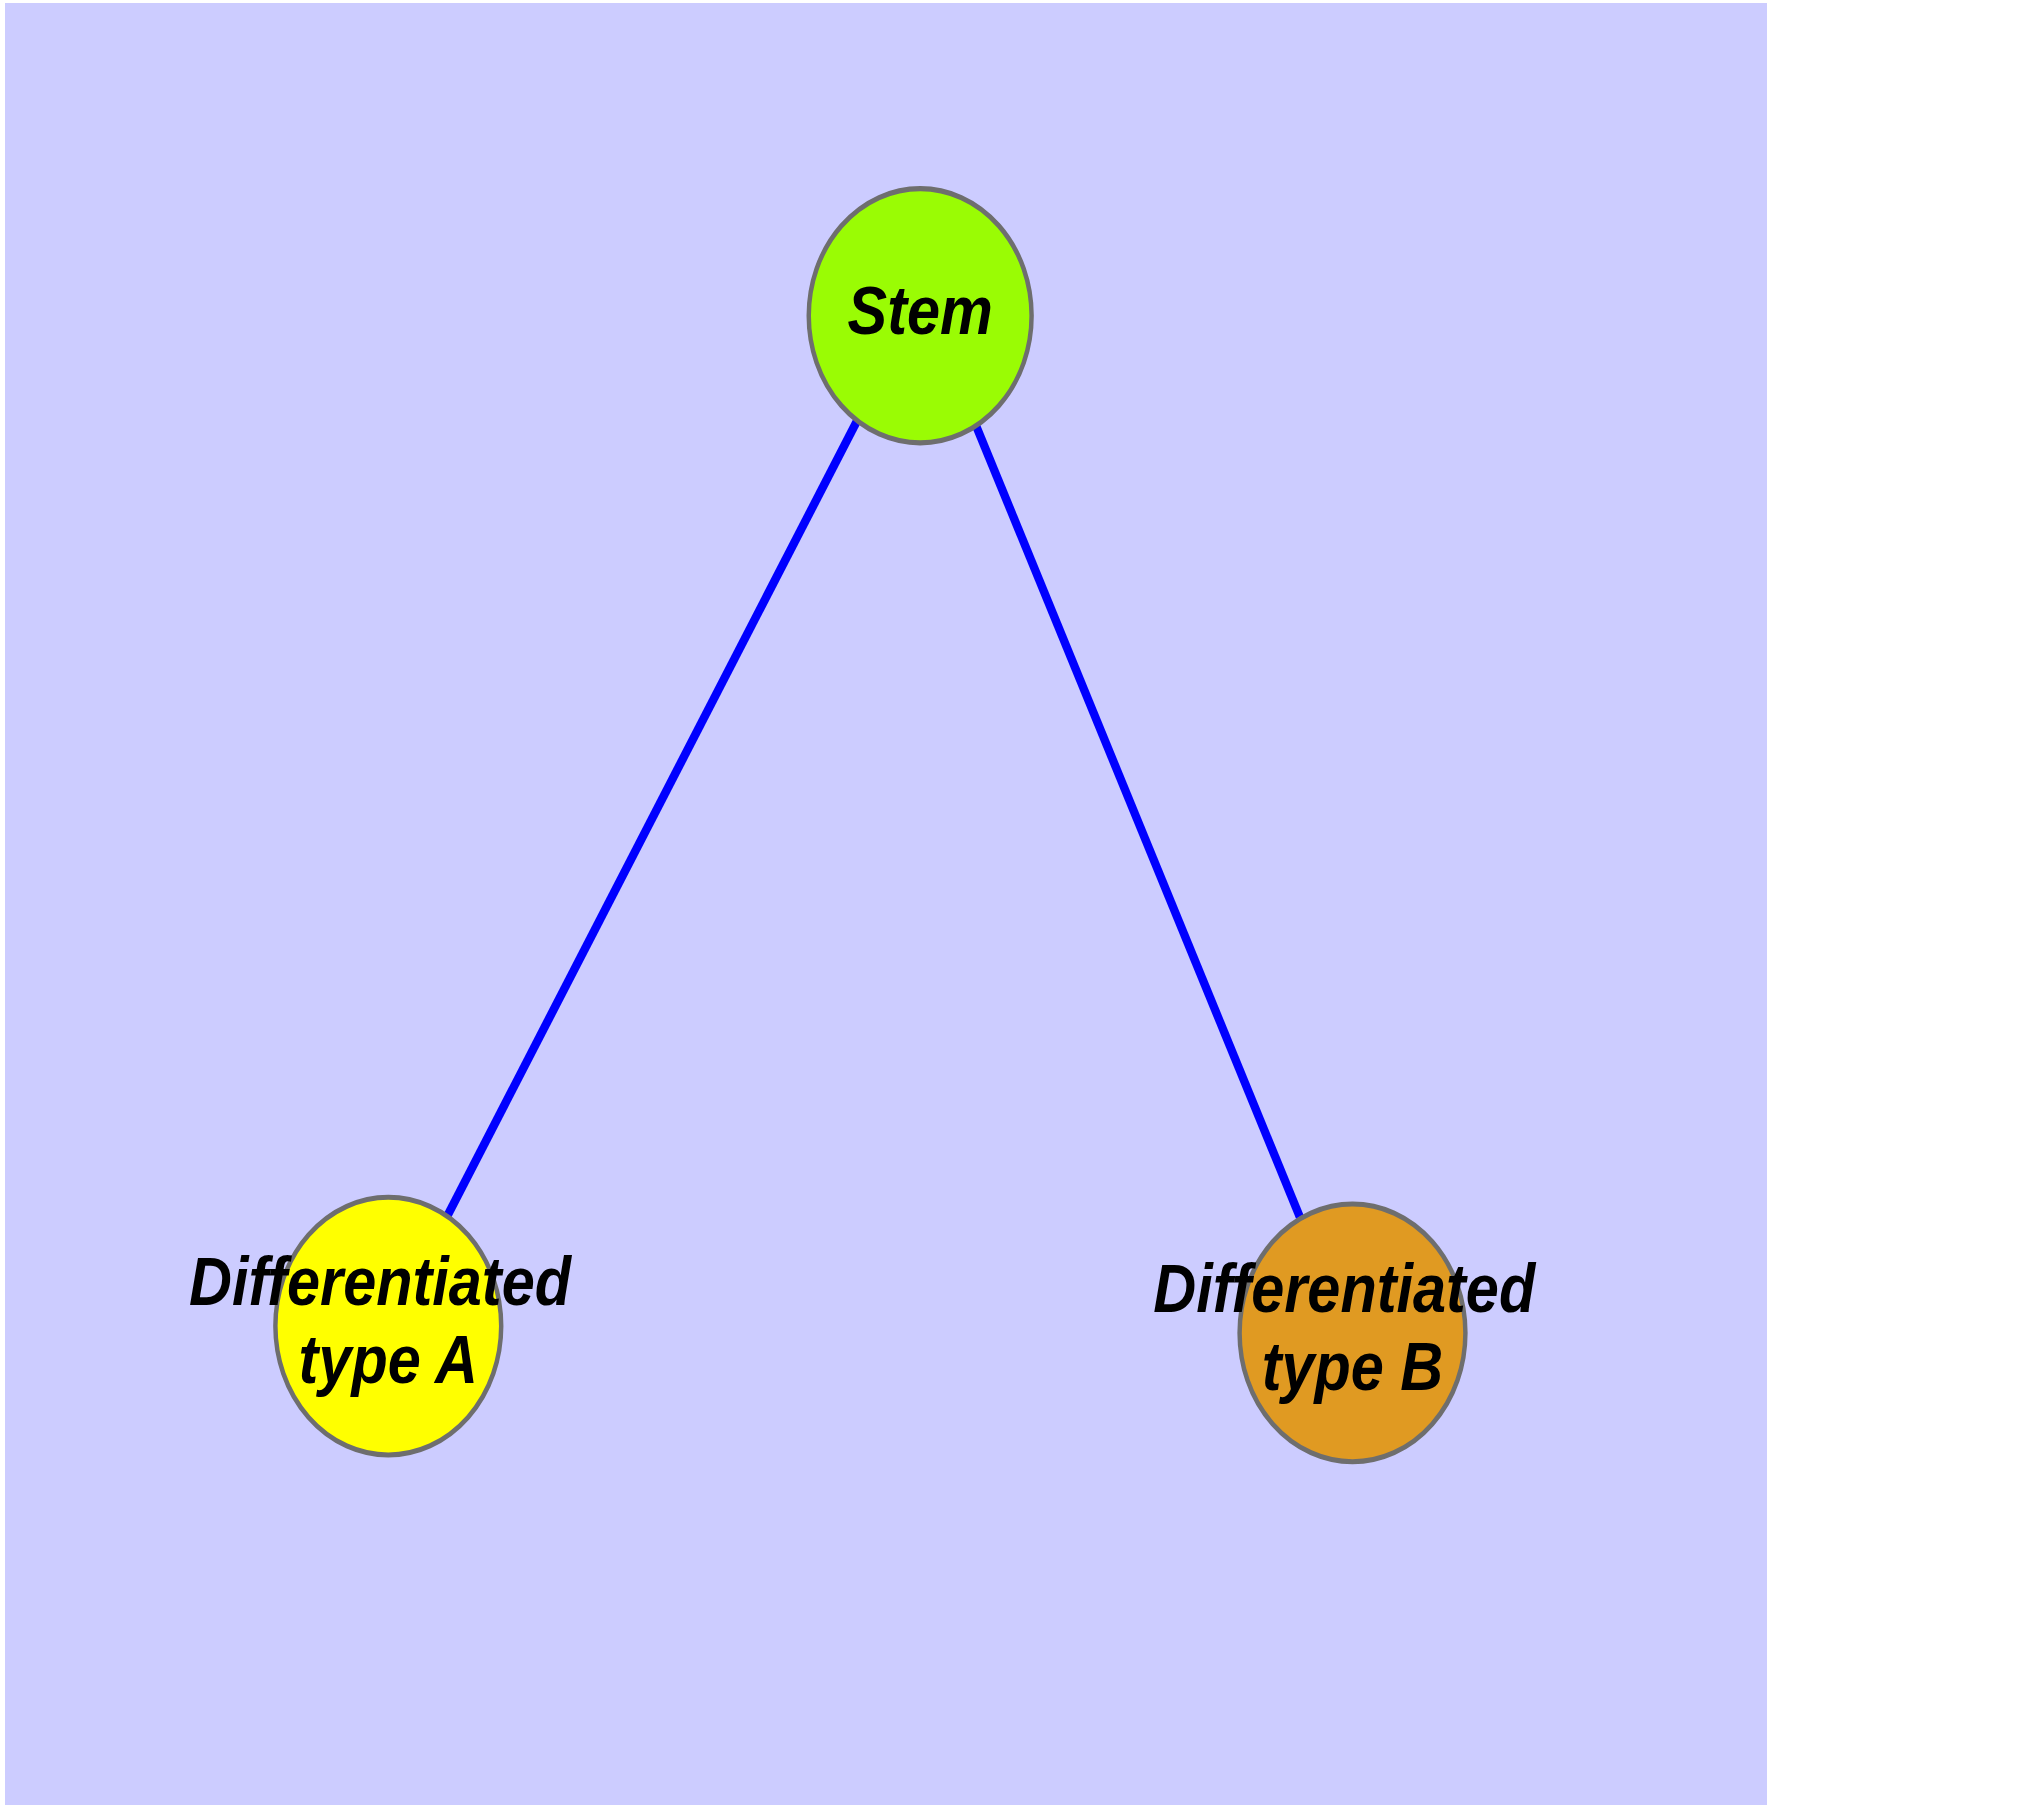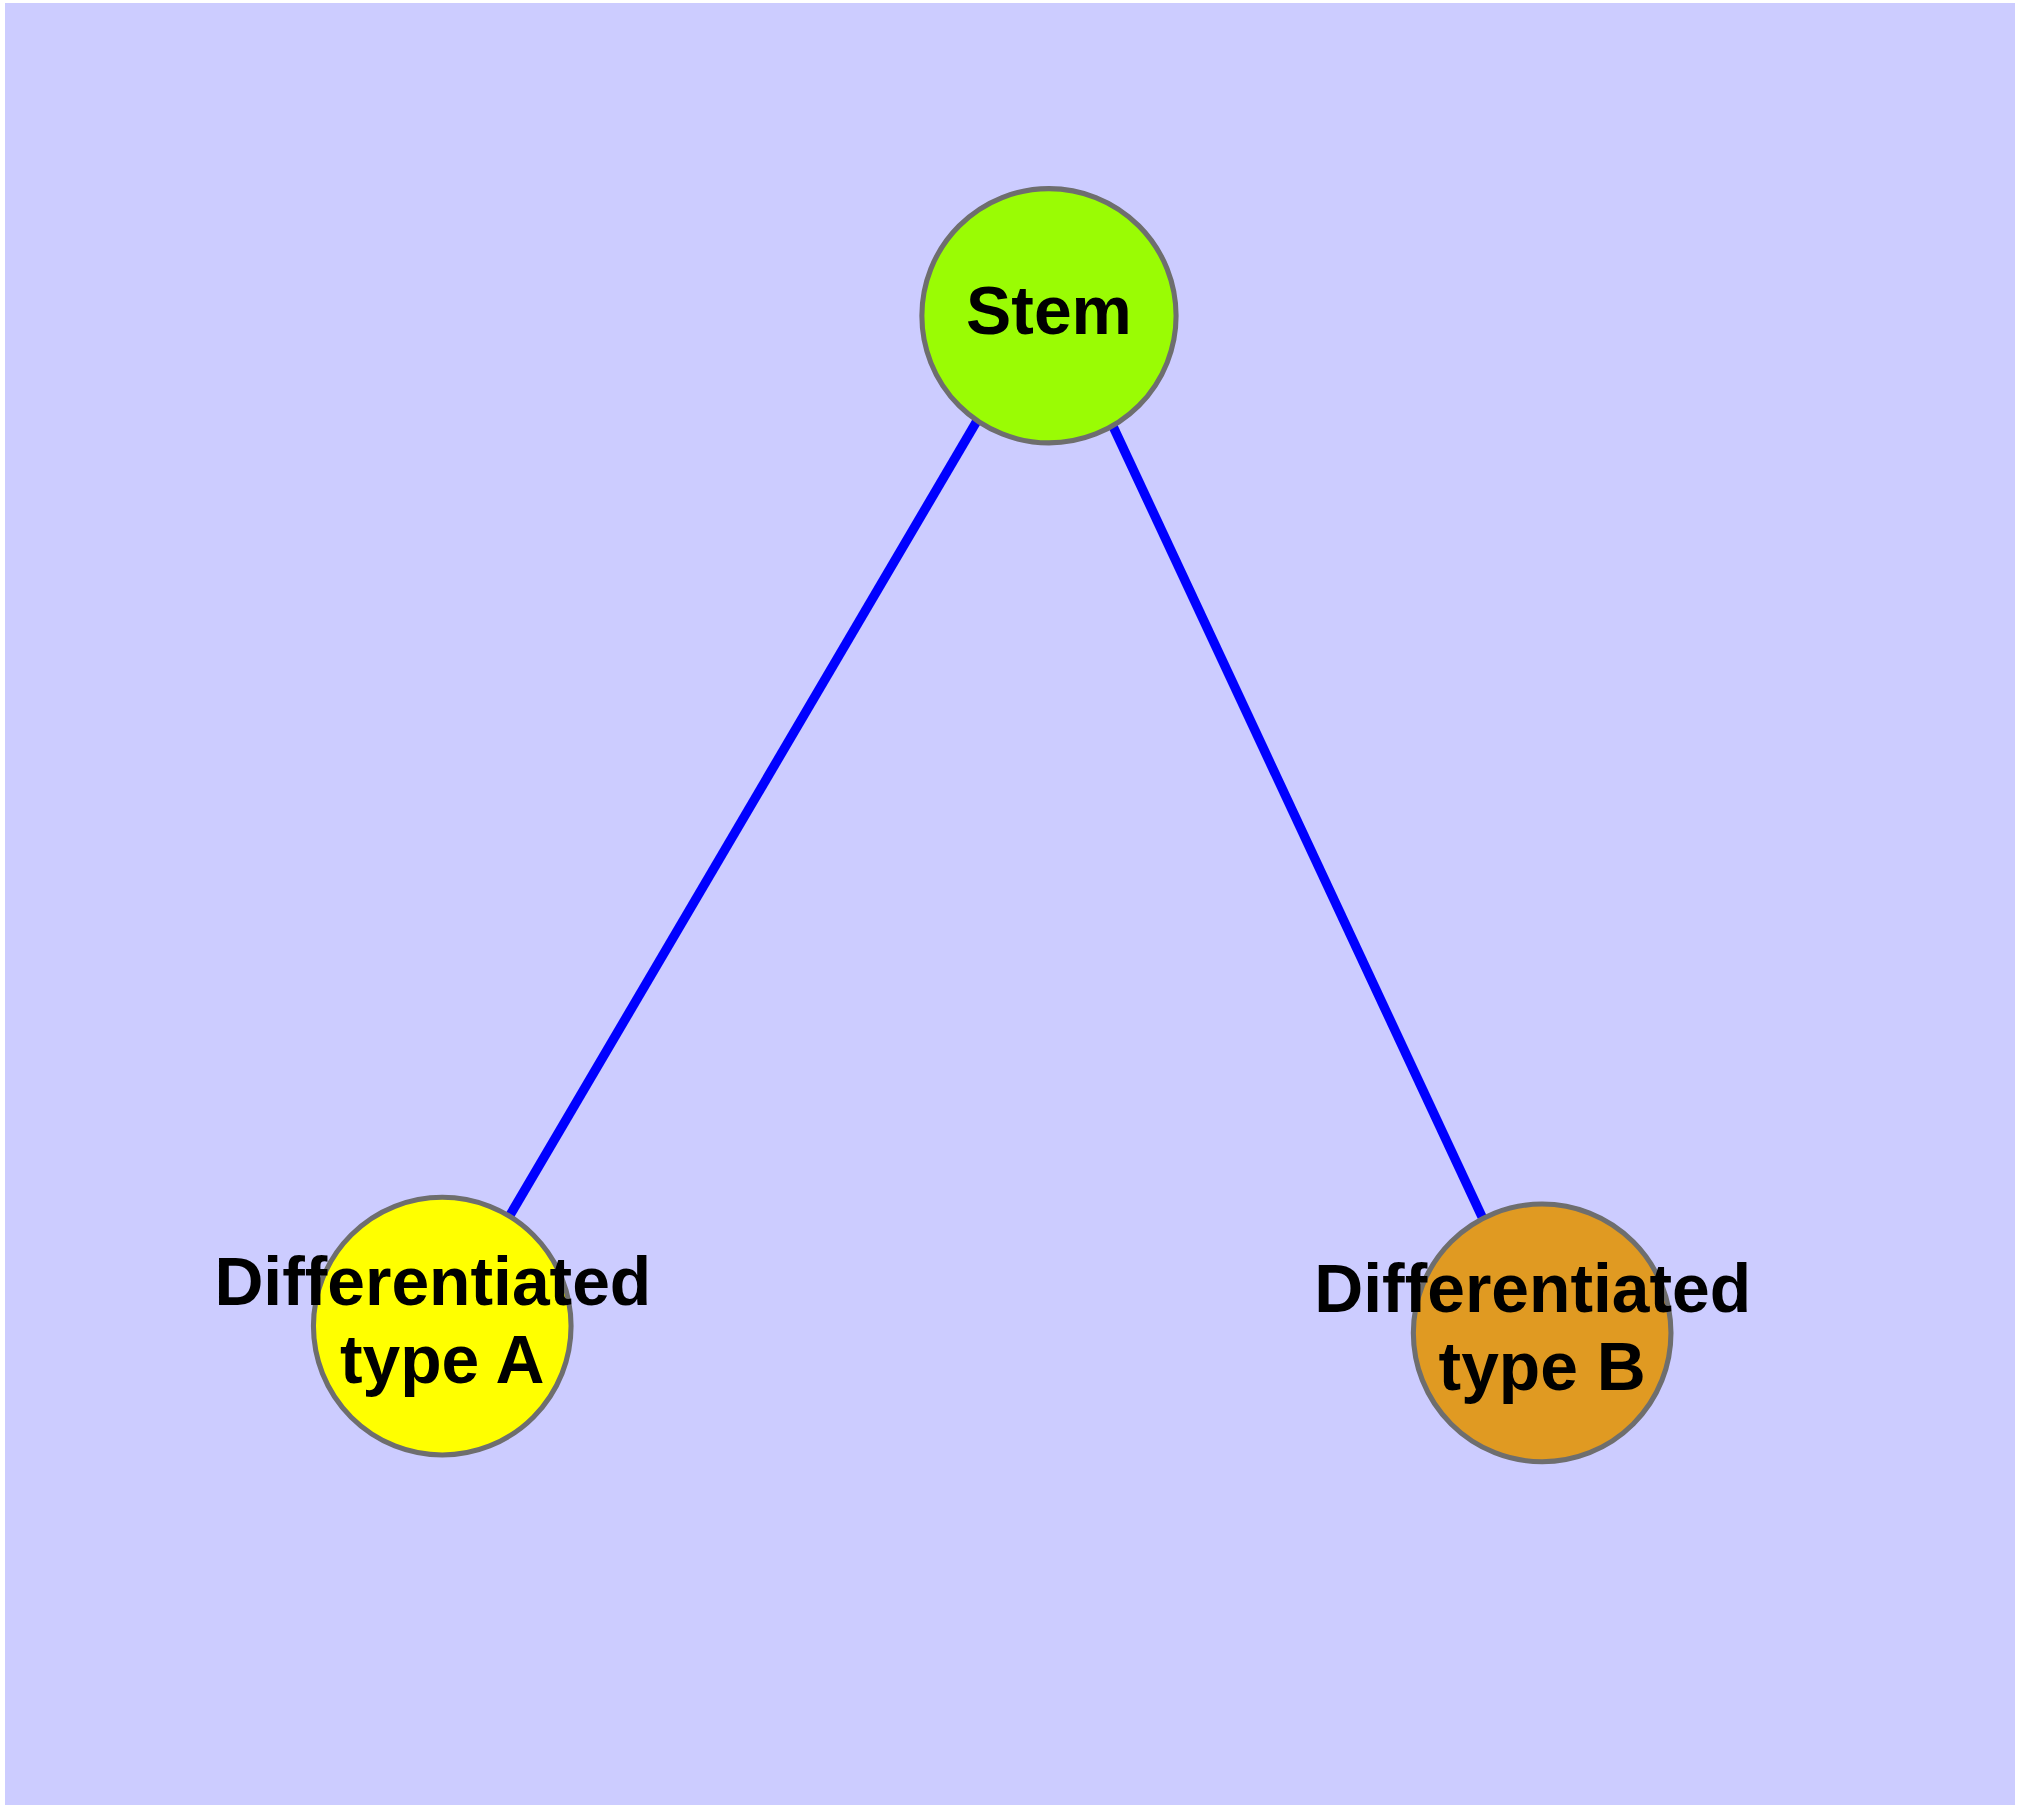--- a/index.html
+++ b/index.html
@@ -12,23 +12,24 @@
     width: 2021px;
     height: 1812px;
     background: #ffffff;
     overflow: hidden;
     font-family: "Liberation Sans", sans-serif;
   }
   #plot-area {
     position: absolute;
     left: 5.1px;
     top: 3.4px;
-    width: 2010px;
+    width: 1762px;
     height: 1802px;
     background: #ccccff;
+    font-style: italic;
   }
   #graph-svg {
     position: absolute;
     left: 0;
     top: 0;
     width: 100%;
     height: 100%;
     display: block;
   }
   .node-label {

